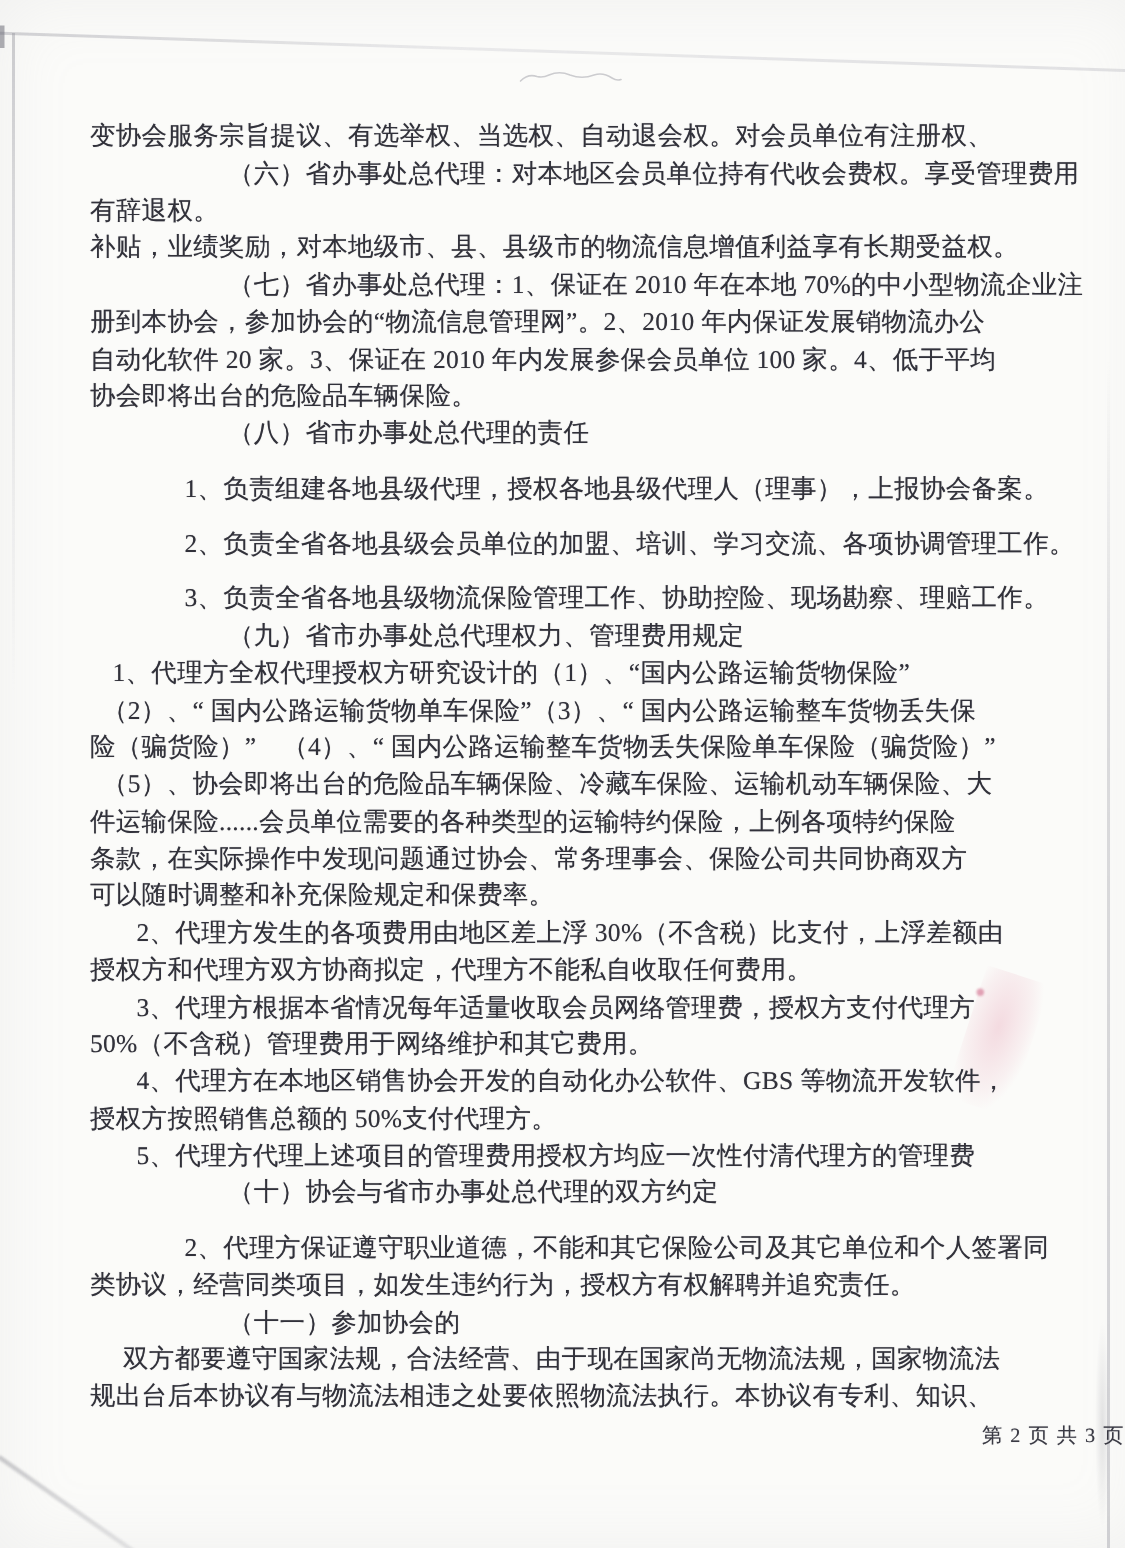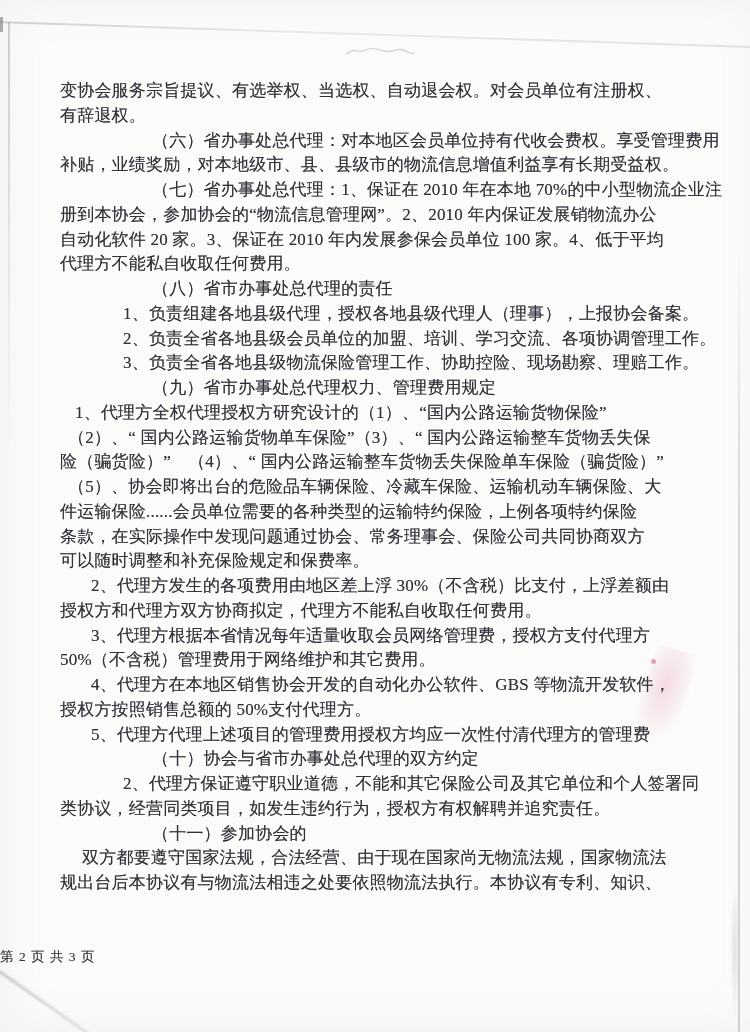--- a/index.html
+++ b/index.html
@@ -61,25 +61,25 @@
   .line{
     height:24.75px;line-height:24.75px;
     white-space:nowrap;overflow:visible;
     text-shadow:0 0 0.5px rgba(49,49,58,0.55);
   }
   .ind0{padding-left:0;}
   .indP{padding-left:8px;}
   .ind1{padding-left:15px;}
   .ind1b{padding-left:22px;}
   .ind2{padding-left:31px;}
-  .ind3{padding-left:63px;}
+  .ind3{padding-left:63px;margin-top:12px;}
   .ind4{padding-left:92px;}
   .footer{
     position:absolute;left:0;top:948px;width:750px;
-    text-align:left;
+    text-align:right;
     font-size:13.5px;letter-spacing:1px;
     color:#3a3a44;
     text-shadow:0 0 0.5px rgba(58,58,68,0.5);
   }
 </style>
 </head>
 <body>
 
 <div class="scan">
 
@@ -90,27 +90,27 @@
   <div class="smudge-right"></div>
   <div class="fold-bottom-left"></div>
   <svg class="squiggle" viewBox="0 0 72 16">
     <path d="M3,10 q5,-5 11,-3 q4,1 8,-1 q7,-3 14,0 q8,3 16,0 q6,-2 12,2 q3,2 6,1" fill="none" stroke="#b4b4ba" stroke-width="1.1" stroke-linecap="round"></path>
   </svg>
   <div class="smudge-pink"></div>
   <div class="smudge-pink-dot"></div>
 
   <div class="doc">
     <div class="line ind0">变协会服务宗旨提议、有选举权、当选权、自动退会权。对会员单位有注册权、</div>
+    <div class="line ind4">（六）省办事处总代理：对本地区会员单位持有代收会费权。享受管理费用</div>
     <div class="line ind0">有辞退权。</div>
-    <div class="line ind4">（六）省办事处总代理：对本地区会员单位持有代收会费权。享受管理费用</div>
     <div class="line ind0">补贴，业绩奖励，对本地级市、县、县级市的物流信息增值利益享有长期受益权。</div>
     <div class="line ind4">（七）省办事处总代理：1、保证在 2010 年在本地 70%的中小型物流企业注</div>
     <div class="line ind0">册到本协会，参加协会的“物流信息管理网”。2、2010 年内保证发展销物流办公</div>
     <div class="line ind0">自动化软件 20 家。3、保证在 2010 年内发展参保会员单位 100 家。4、低于平均</div>
-    <div class="line ind0">代理方不能私自收取任何费用。</div>
+    <div class="line ind0">协会即将出台的危险品车辆保险。</div>
     <div class="line ind4">（八）省市办事处总代理的责任</div>
     <div class="line ind3">1、负责组建各地县级代理，授权各地县级代理人（理事），上报协会备案。</div>
     <div class="line ind3">2、负责全省各地县级会员单位的加盟、培训、学习交流、各项协调管理工作。</div>
     <div class="line ind3">3、负责全省各地县级物流保险管理工作、协助控险、现场勘察、理赔工作。</div>
     <div class="line ind4">（九）省市办事处总代理权力、管理费用规定</div>
     <div class="line ind1">1、代理方全权代理授权方研究设计的（1）、“国内公路运输货物保险”</div>
     <div class="line indP">（2）、“ 国内公路运输货物单车保险”（3）、“ 国内公路运输整车货物丢失保</div>
     <div class="line ind0">险（骗货险）”　（4）、“ 国内公路运输整车货物丢失保险单车保险（骗货险）”</div>
     <div class="line indP">（5）、协会即将出台的危险品车辆保险、冷藏车保险、运输机动车辆保险、大</div>
     <div class="line ind0">件运输保险......会员单位需要的各种类型的运输特约保险，上例各项特约保险</div>

